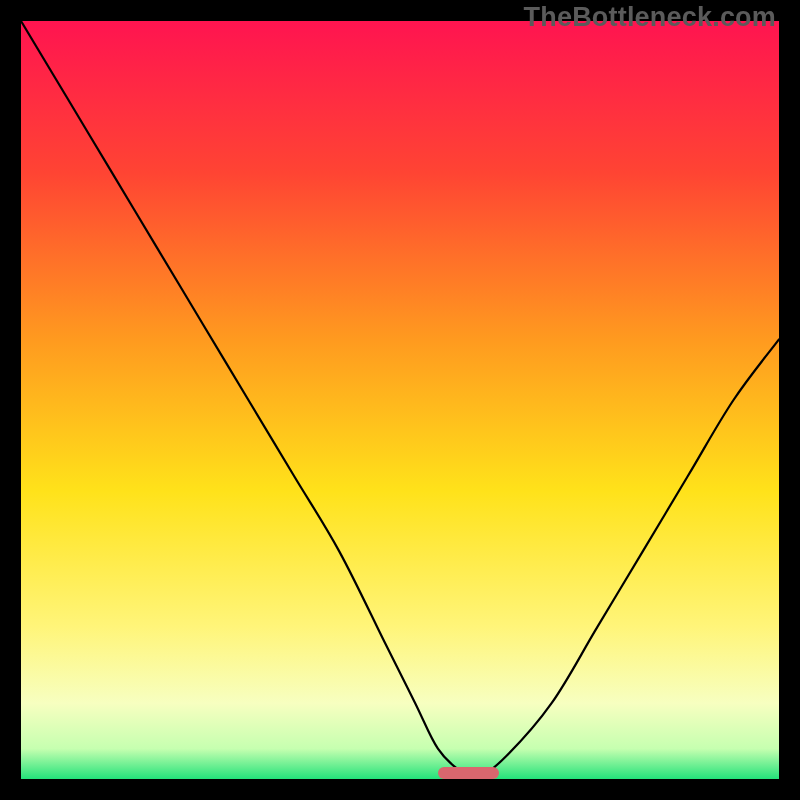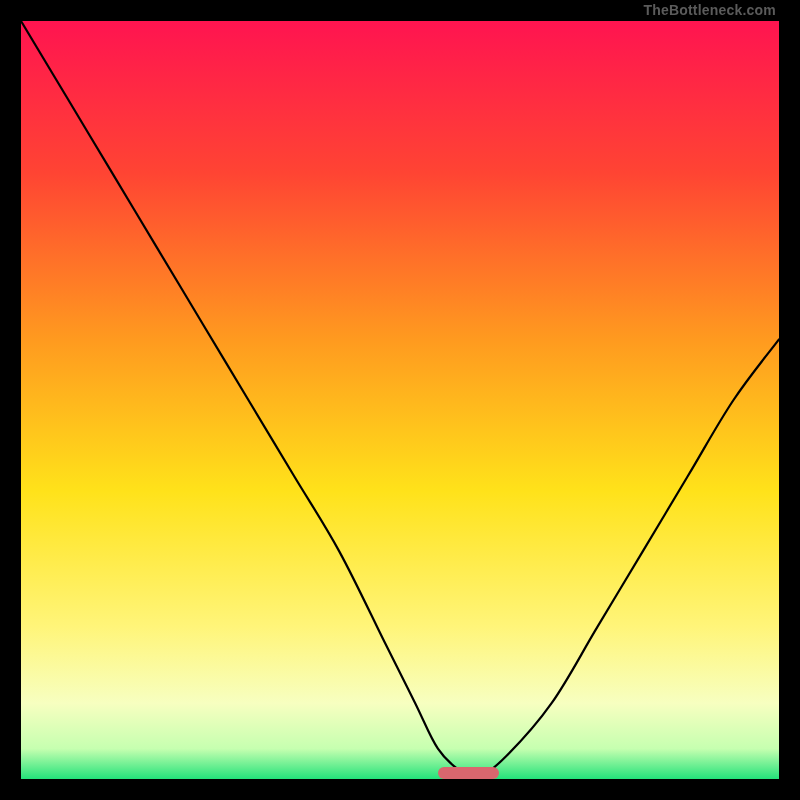--- a/index.html
+++ b/index.html
@@ -24,21 +24,21 @@
     left: 21px;
     top: 21px;
     width: 758px;
     height: 758px;
     
   }
   .watermark {
     position: absolute;
     top: 2px;
     right: 24px;
-    font-size: 14px;
+    font-size: 27px;
     font-weight: 600;
     color: #5b5b5b;
     letter-spacing: 0.2px;
   }
   svg.curve {
     position: absolute;
     left: 21px;
     top: 21px;
     width: 758px;
     height: 758px;

